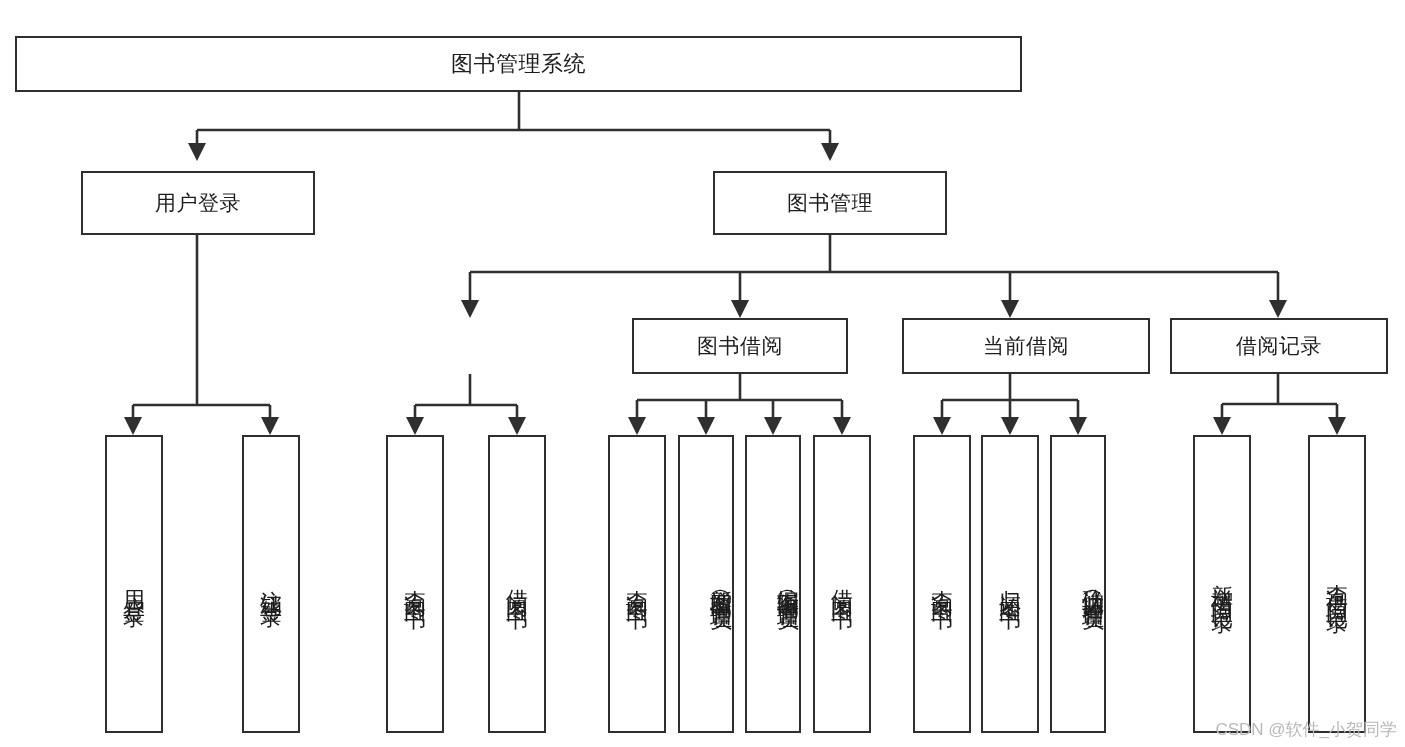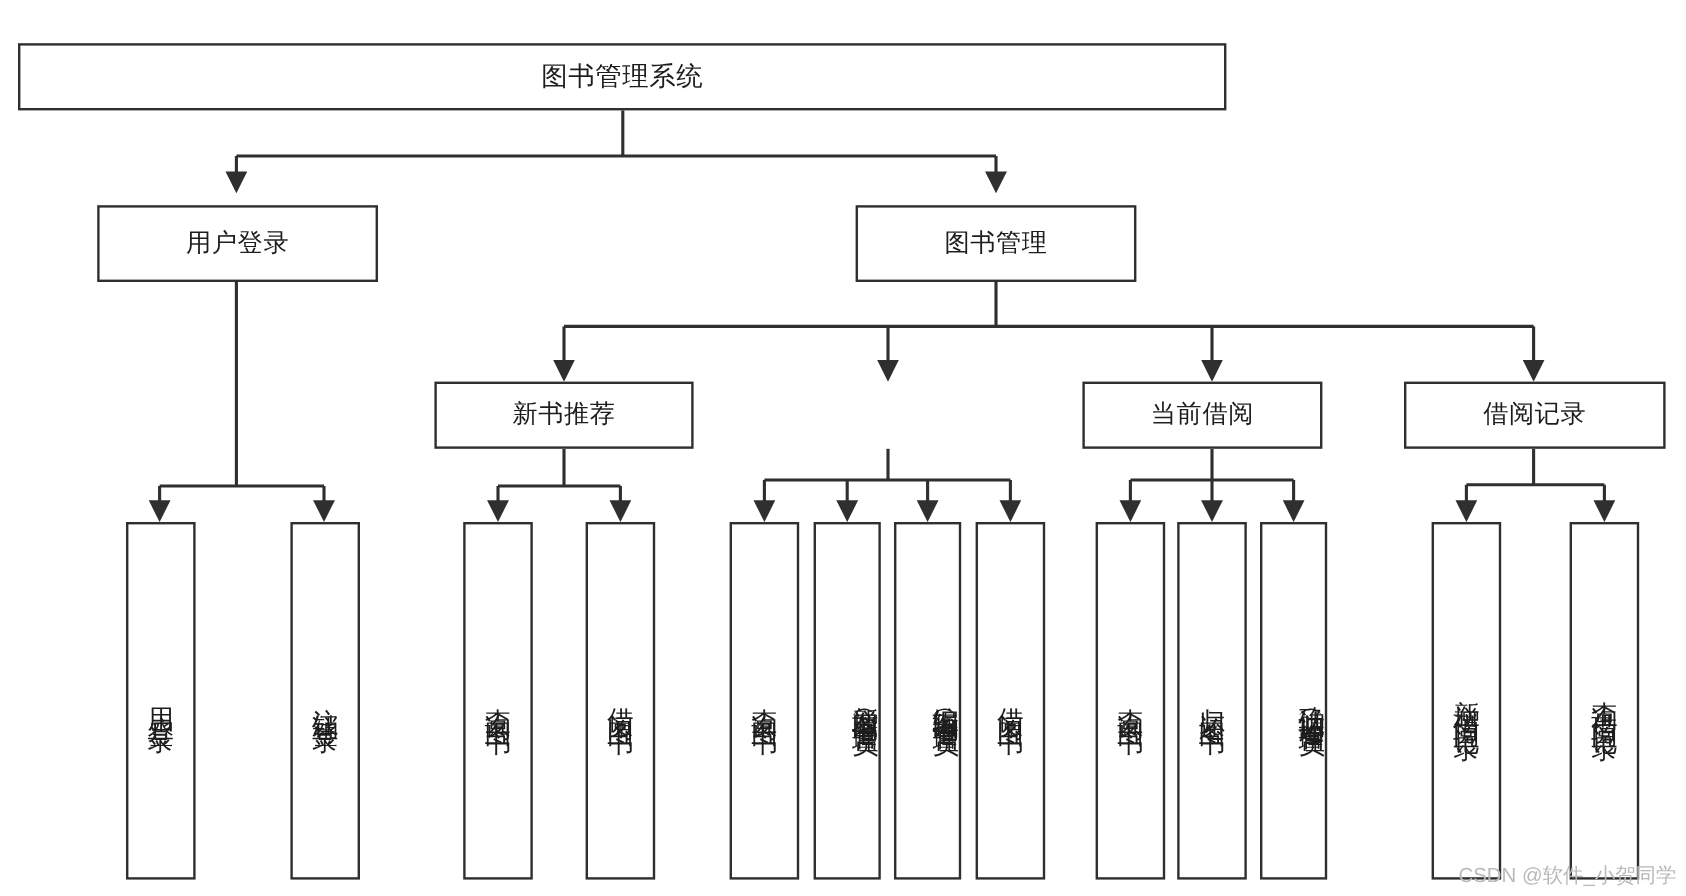--- a/index.html
+++ b/index.html
@@ -125,24 +125,24 @@
     <span>图书管理系统</span>
   </div>
 
   <div class="node node-h" style="left:81px; top:171px; width:234px; height:64px;">
     <span>用户登录</span>
   </div>
   <div class="node node-h" style="left:713px; top:171px; width:234px; height:64px;">
     <span>图书管理</span>
   </div>
 
-  <div class="node node-h" style="left:362px; top:318px; width:216px; height:56px;">
-    <span>新书推荐</span>
+  <div class="node node-h" style="left:632px; top:318px; width:216px; height:56px;">
+    <span>图书借阅</span>
   </div>
-  <div class="node node-h" style="left:902px; top:318px; width:200px; height:56px;">
+  <div class="node node-h" style="left:902px; top:318px; width:248px; height:56px;">
     <span>当前借阅</span>
   </div>
   <div class="node node-h" style="left:1170px; top:318px; width:218px; height:56px;">
     <span>借阅记录</span>
   </div>
 
   <div class="node node-v" style="left:105px; top:435px; width:58px; height:298px;">
     <span>用户登录</span>
   </div>
   <div class="node node-v" style="left:242px; top:435px; width:58px; height:298px;">

